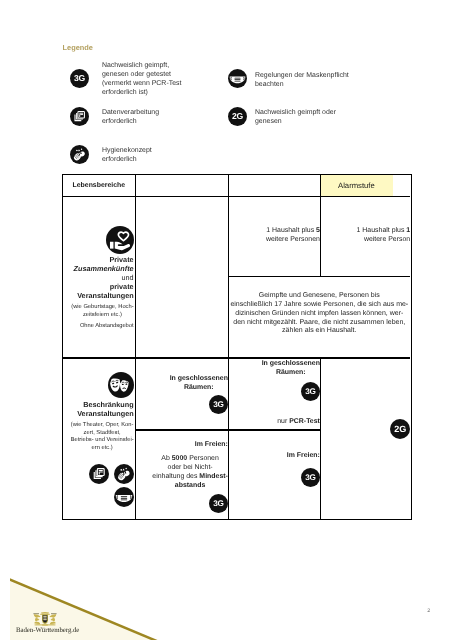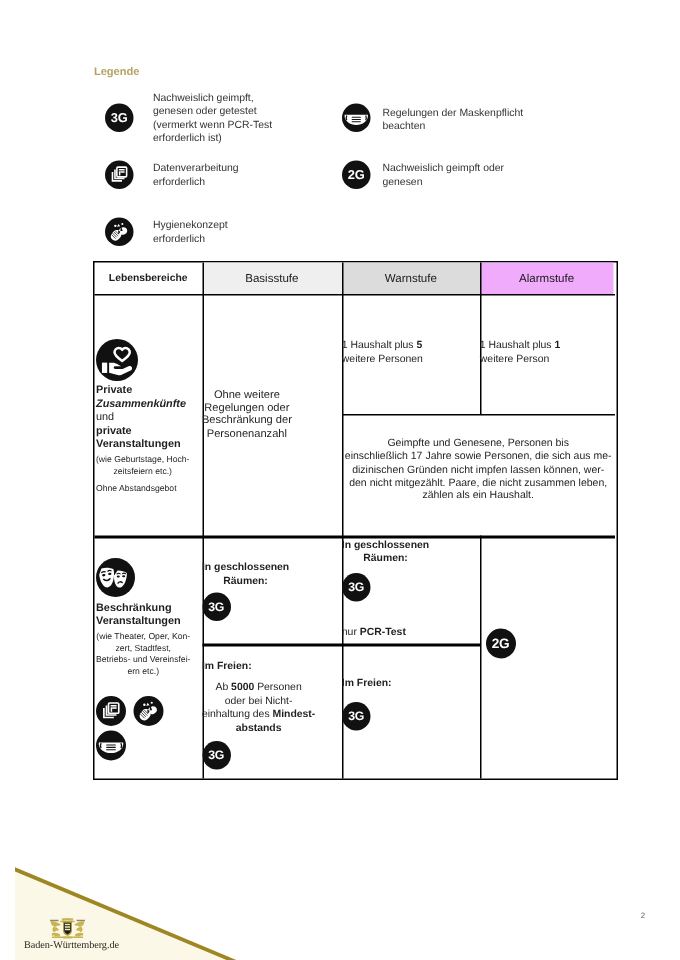--- a/index.html
+++ b/index.html
@@ -12,21 +12,21 @@
   .lg-text{position:absolute;font-size:6.95px;line-height:9.05px;color:#333333;white-space:nowrap;}
   .badge-txt{position:absolute;left:0;top:0;width:19px;height:19px;line-height:19.6px;text-align:center;color:#fff;font-weight:bold;font-size:8.6px;letter-spacing:-0.15px;}
 
   
   .tbl{position:absolute;left:52px;top:174px;width:350px;height:346px;border:1.4px solid #000;box-sizing:border-box;}
   .cellborder{position:absolute;background:#000;}
   .vline{width:1.2px;}
   .hline{height:1.2px;}
   .hdr{position:absolute;top:0;height:21px;display:flex;align-items:center;justify-content:center;font-size:6.9px;color:#1a1a1a;box-sizing:border-box;}
   .hdr.b{font-weight:bold;}
-  .cell{position:absolute;box-sizing:border-box;display:flex;flex-direction:column;align-items:flex-start;justify-content:center;text-align:center;font-size:6.95px;line-height:8.9px;color:#1f1f1f;}
+  .cell{position:absolute;box-sizing:border-box;display:flex;flex-direction:column;align-items:flex-end;justify-content:center;text-align:center;font-size:6.95px;line-height:8.9px;color:#1f1f1f;}
   .ic{width:23px;height:23px;border-radius:50%;background:#111;position:relative;}
   .ic svg{position:absolute;left:0;top:0;}
   .badge{width:19px;height:19px;border-radius:50%;background:#111;color:#fff;font-weight:bold;font-size:8.2px;line-height:19px;text-align:center;letter-spacing:-0.2px;}
   .badge.lg{width:20px;height:20px;line-height:20.6px;font-size:9.1px;}
   b{font-weight:bold;}
 
   
   .footer-wrap{position:absolute;left:0;top:565px;width:453px;height:75px;overflow:hidden;}
   .pagenum{position:absolute;left:417.2px;top:607.6px;font-size:5.2px;color:#5c5c5c;}
   .bw-word{position:absolute;left:6px;top:626.5px;font-family:"Liberation Serif",serif;font-size:6.85px;color:#2a2a20;letter-spacing:-0.05px;white-space:nowrap;}
@@ -91,23 +91,21 @@
   <div>
     <div class="lg-icon" style="left:218px;top:107px;">
         <span class="badge-txt">2G</span>
       </div>
     <div class="lg-text" style="left:245px;top:108px;"><span>Nachweislich geimpft oder</span><br><span>genesen</span></div>
   </div>
 
   <div class="tbl">
 
     <div class="hdr b" style="left:0;width:71.6px;">Lebensbereiche</div>
-    <div class="hdr" style="left:71.6px;width:93.3px;background:#efefef;font-size:7.7px;">Basisstufe</div>
-    <div class="hdr" style="left:164.9px;width:92.0px;background:#dcdcdc;font-size:7.7px;">Warnstufe</div>
-    <div class="hdr" style="left:256.9px;width:89px;background:#f0abfc;font-size:7.7px;">Alarmstufe</div>
+    <div class="hdr" style="left:256.9px;width:73px;background:#fef9c3;font-size:7.7px;">Alarmstufe</div>
 
     <div class="cellborder hline" style="left:0;top:20.6px;width:347.2px;"></div>
     <div class="cellborder hline" style="left:0;top:182.4px;width:347.2px;"></div>
     <div class="cellborder hline" style="left:164.9px;top:100.6px;width:182.3px;"></div>
     <div class="cellborder hline" style="left:71.6px;top:254.4px;width:185.3px;"></div>
     <div class="cellborder vline" style="left:71.6px;top:0;height:344px;"></div>
     <div class="cellborder vline" style="left:164.9px;top:0;height:344px;"></div>
     <div class="cellborder vline" style="left:256.9px;top:0;height:100.6px;"></div>
     <div class="cellborder vline" style="left:256.9px;top:182.4px;height:161.6px;"></div>
 
@@ -122,24 +120,20 @@
       <div style="font-weight:bold;">Private</div>
       <div style="font-weight:bold;font-style:italic;">Zusammenkünfte</div>
       <div>und</div>
       <div style="font-weight:bold;">private</div>
       <div style="font-weight:bold;">Veranstaltungen</div>
       <div style="font-size:5.75px;line-height:7.7px;white-space:pre-line;margin-top:4.0px;">(wie Geburtstage, Hoch-
 zeitsfeiern etc.)</div>
       <div style="font-size:5.75px;line-height:7.7px;margin-top:3.0px;">Ohne Abstandsgebot</div>
     </div>
 
-    <div class="cell" style="left:71.6px;top:20.6px;width:93.3px;height:161.8px;white-space:pre-line;font-size:7.4px;line-height:8.85px;">Ohne weitere
-Regelungen oder
-Beschränkung der
-Personenanzahl</div>
 
     <div class="cell" style="left:164.9px;top:20.6px;width:92.0px;height:80px;">
       <div><span>1 Haushalt plus </span><b>5</b></div>
       <div>weitere Personen</div>
     </div>
     <div class="cell" style="left:256.9px;top:20.6px;width:90.3px;height:80px;">
       <div><span>1 Haushalt plus </span><b>1</b></div>
       <div>weitere Person</div>
     </div>
     <div class="cell" style="left:164.9px;top:101.8px;width:182.3px;height:80.6px;white-space:pre-line;padding:0 2px;font-size:7.0px;line-height:8.9px;justify-content:flex-start;padding-top:15.0px;">Geimpfte und Genesene, Personen bis

